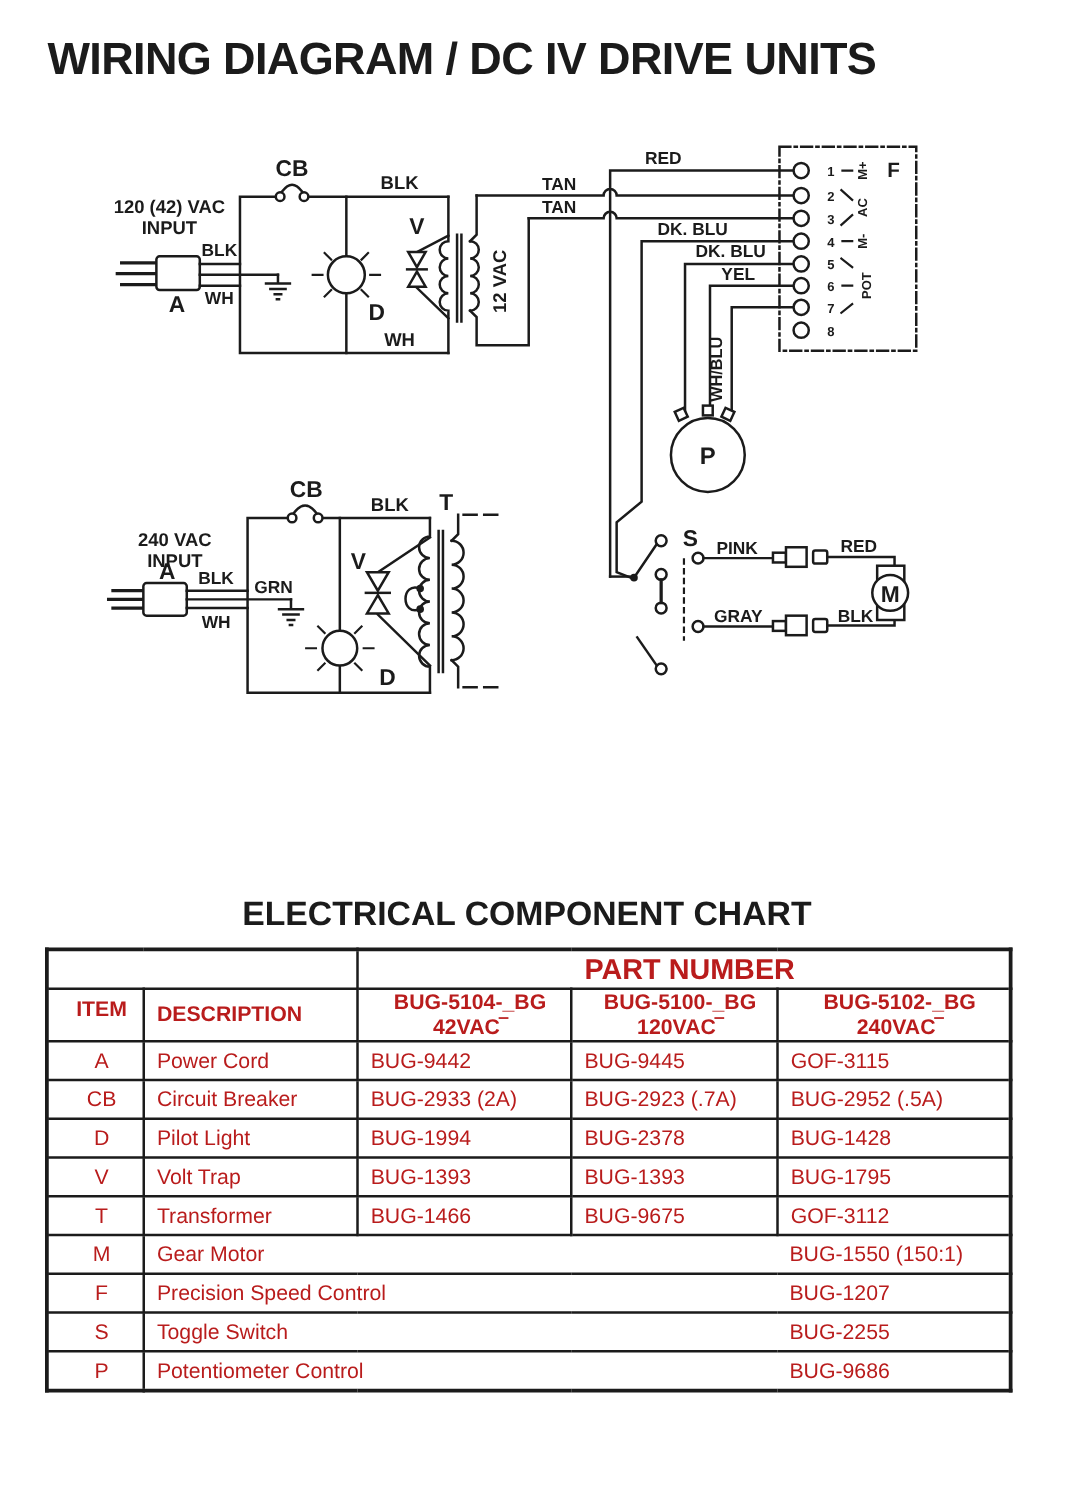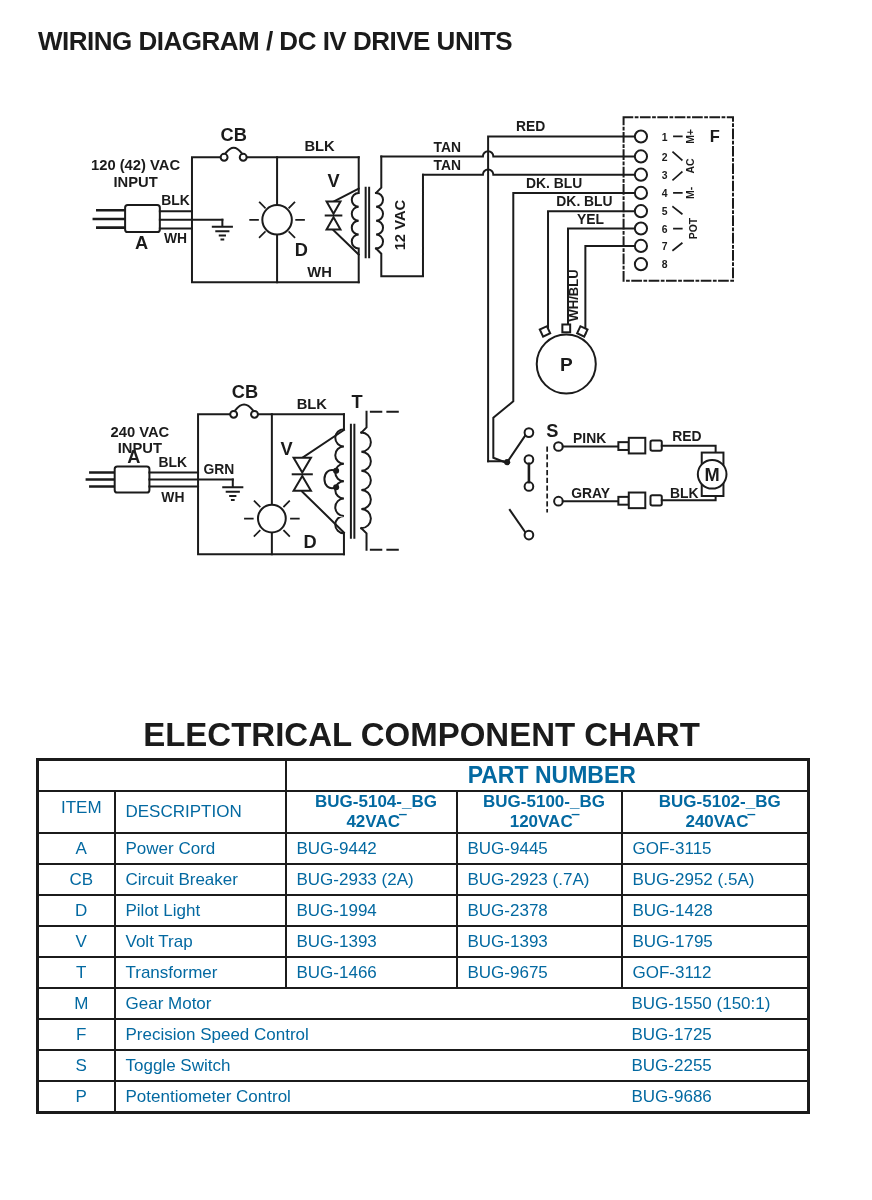--- a/index.html
+++ b/index.html
@@ -1,39 +1,39 @@
 <!DOCTYPE html>
 <html><head>
 <meta charset="utf-8">
 <style>
   html,body{margin:0;padding:0;background:#ffffff;}
   .page{position:relative;width:872px;height:1200px;background:#ffffff;overflow:hidden;
         font-family:"Liberation Sans",sans-serif;color:#1b1b1b;}
-  .main-title{position:absolute;left:38px;top:26px;font-size:26px;font-weight:bold;
+  .main-title{position:absolute;left:38px;top:26px;font-size:36px;font-weight:bold;
         letter-spacing:-0.5px;white-space:nowrap;}
   svg{position:absolute;left:0;top:100px;}
   svg .w{fill:none;stroke:#1b1b1b;stroke-width:2.3;stroke-linecap:square;stroke-linejoin:miter;}
   svg .w3{stroke-width:3;}
   svg .thin{stroke-width:2;}
   svg .sym{fill:#ffffff;stroke:#1b1b1b;stroke-width:2.3;}
   svg .dashdot{stroke-dasharray:10 4 2 4;}
   svg .mech{stroke-dasharray:4 5;}
   svg .dot{fill:#1b1b1b;stroke:none;}
   svg text{fill:#1b1b1b;font-family:"Liberation Sans",sans-serif;font-weight:bold;}
   .t12{font-size:12px;} .t15{font-size:15px;} .t16{font-size:16px;} .t17{font-size:17px;}
   .t19{font-size:19px;} .t21{font-size:21px;} .t22{font-size:22px;}
   .chart-title{position:absolute;left:36px;top:716px;width:771px;text-align:center;
-        font-size:33px;font-weight:bold;}
+        font-size:27px;font-weight:bold;}
   table.chart{position:absolute;left:36px;top:758px;border-collapse:collapse;table-layout:fixed;
-        font-size:17px;color:#0369a1;}
+        font-size:17px;color:#b91c1c;}
   table.chart td{border:2px solid #1b1b1b;padding:0 0 0 10px;height:29px;vertical-align:middle;
         overflow:hidden;white-space:nowrap;}
   table.chart{border:3px solid #1b1b1b;}
   td.pn{ text-align:center;font-size:23px;font-weight:bold;height:42px;padding:0;}
-  td.hlow{vertical-align:bottom;padding-bottom:9px;font-weight:normal;height:62px;}
+  td.hlow{vertical-align:bottom;padding-bottom:9px;font-weight:bold;height:62px;}
   td.h2c{text-align:center;font-weight:bold;padding:0;vertical-align:middle;line-height:20px;}
   td.ctr{text-align:center;padding:0;}
   td.spancell{position:relative;}
   .part-abs{position:absolute;left:516px;top:50%;transform:translateY(-50%);}
   td.mcell{height:87px;vertical-align:top;}
   td.mcell .desc{position:absolute;left:10px;top:0;line-height:29px;text-align:right;}
   td.mcell .parts{position:absolute;left:516px;top:0;}
   td.mcell .parts div{height:39px;line-height:29px;}
 </style>
 </head>
@@ -300,21 +300,21 @@
           <div>BUG-1550 (150:1)</div>
           <div>BUG-1600 (50:1)</div>
 
         </div>
       </td>
     </tr>
     <tr>
       <td class="ctr">F</td>
       <td colspan="4" class="spancell">
         <span>Precision Speed Control</span>
-        <span class="part-abs">BUG-1725</span>
+        <span class="part-abs">BUG-1207</span>
       </td>
     </tr>
     <tr>
       <td class="ctr">S</td>
       <td colspan="4" class="spancell">
         <span>Toggle Switch</span>
         <span class="part-abs">BUG-2255</span>
       </td>
     </tr>
     <tr>

